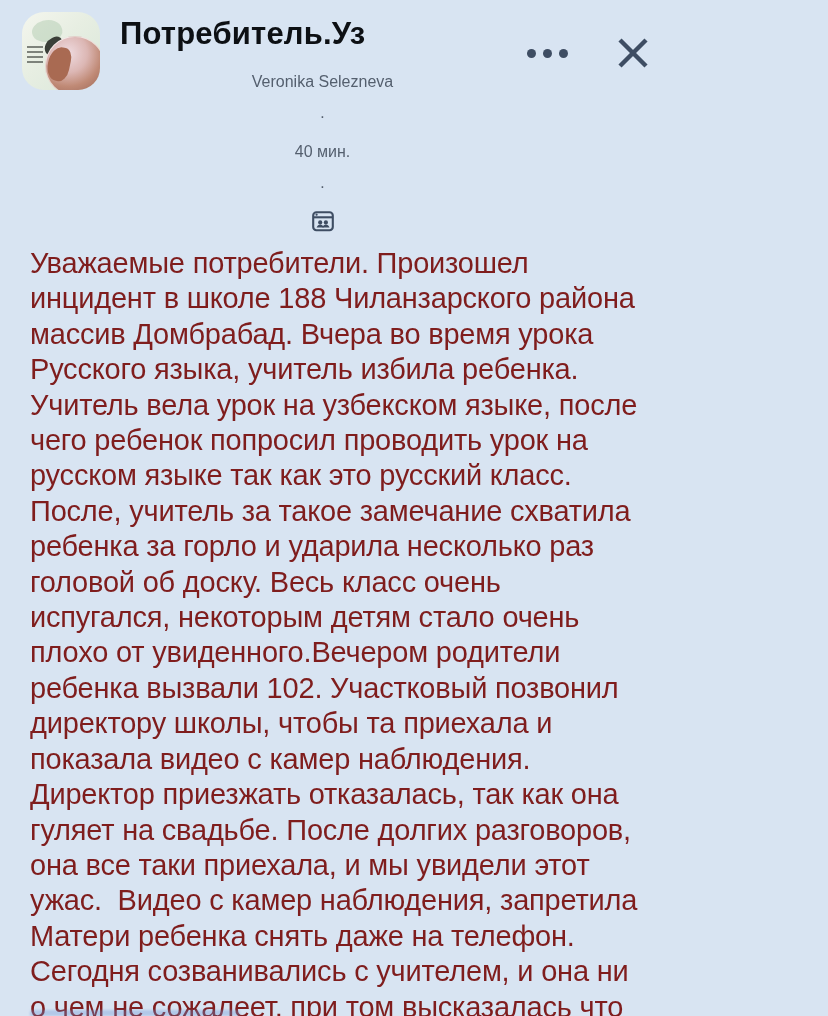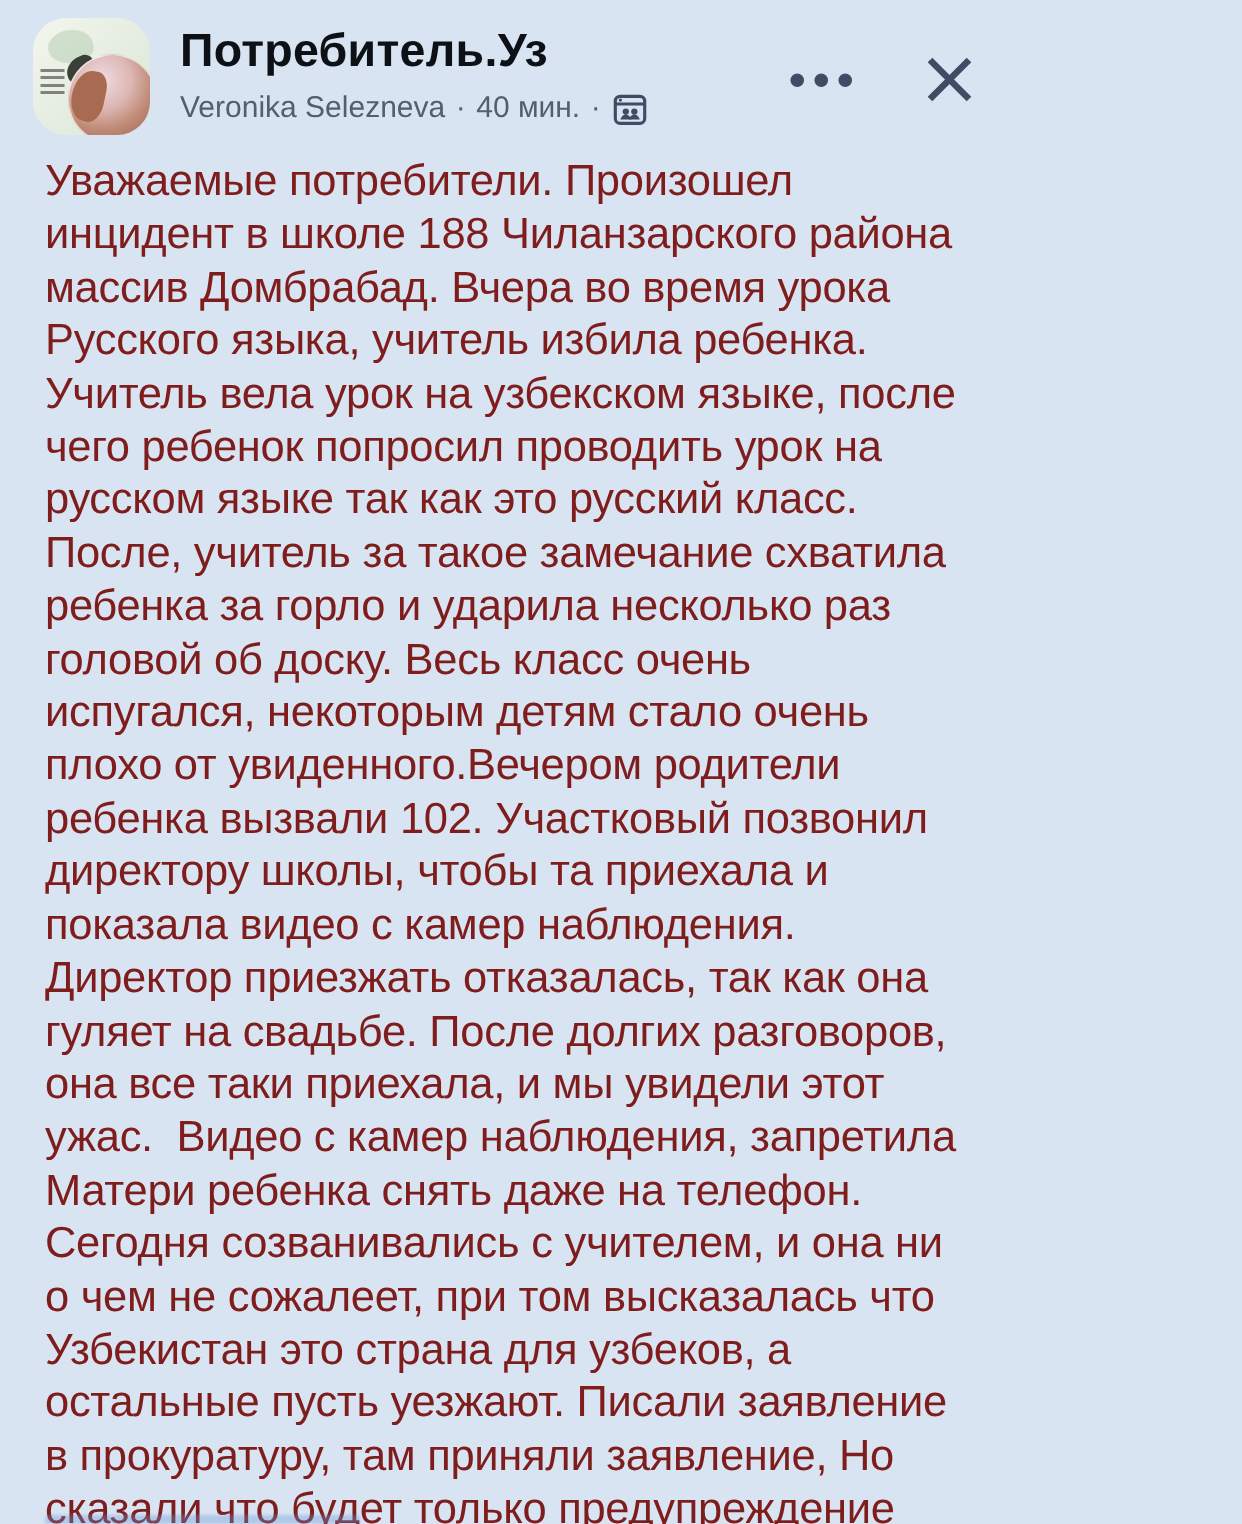--- a/index.html
+++ b/index.html
@@ -84,27 +84,28 @@
   }
   .page-title {
     font-size: 31px;
     font-weight: 700;
     color: #0d1014;
     letter-spacing: 0.2px;
     line-height: 36px;
     cursor: pointer;
   }
   .byline {
-    margin-top: 6px;
+    margin-top: 16px;
     display: flex;
     align-items: center;
-    font-size: 20px;
+    font-size: 16px;
     color: #545f6e;
     line-height: 28px;
     gap: 7px;
+    flex-direction: column;
   }
   .byline .author { cursor: pointer; }
   .byline .sep { color: #545f6e; }
   .audience-icon {
     display: inline-flex;
     margin-left: 1px;
     position: relative;
     top: 1px;
   }
 

